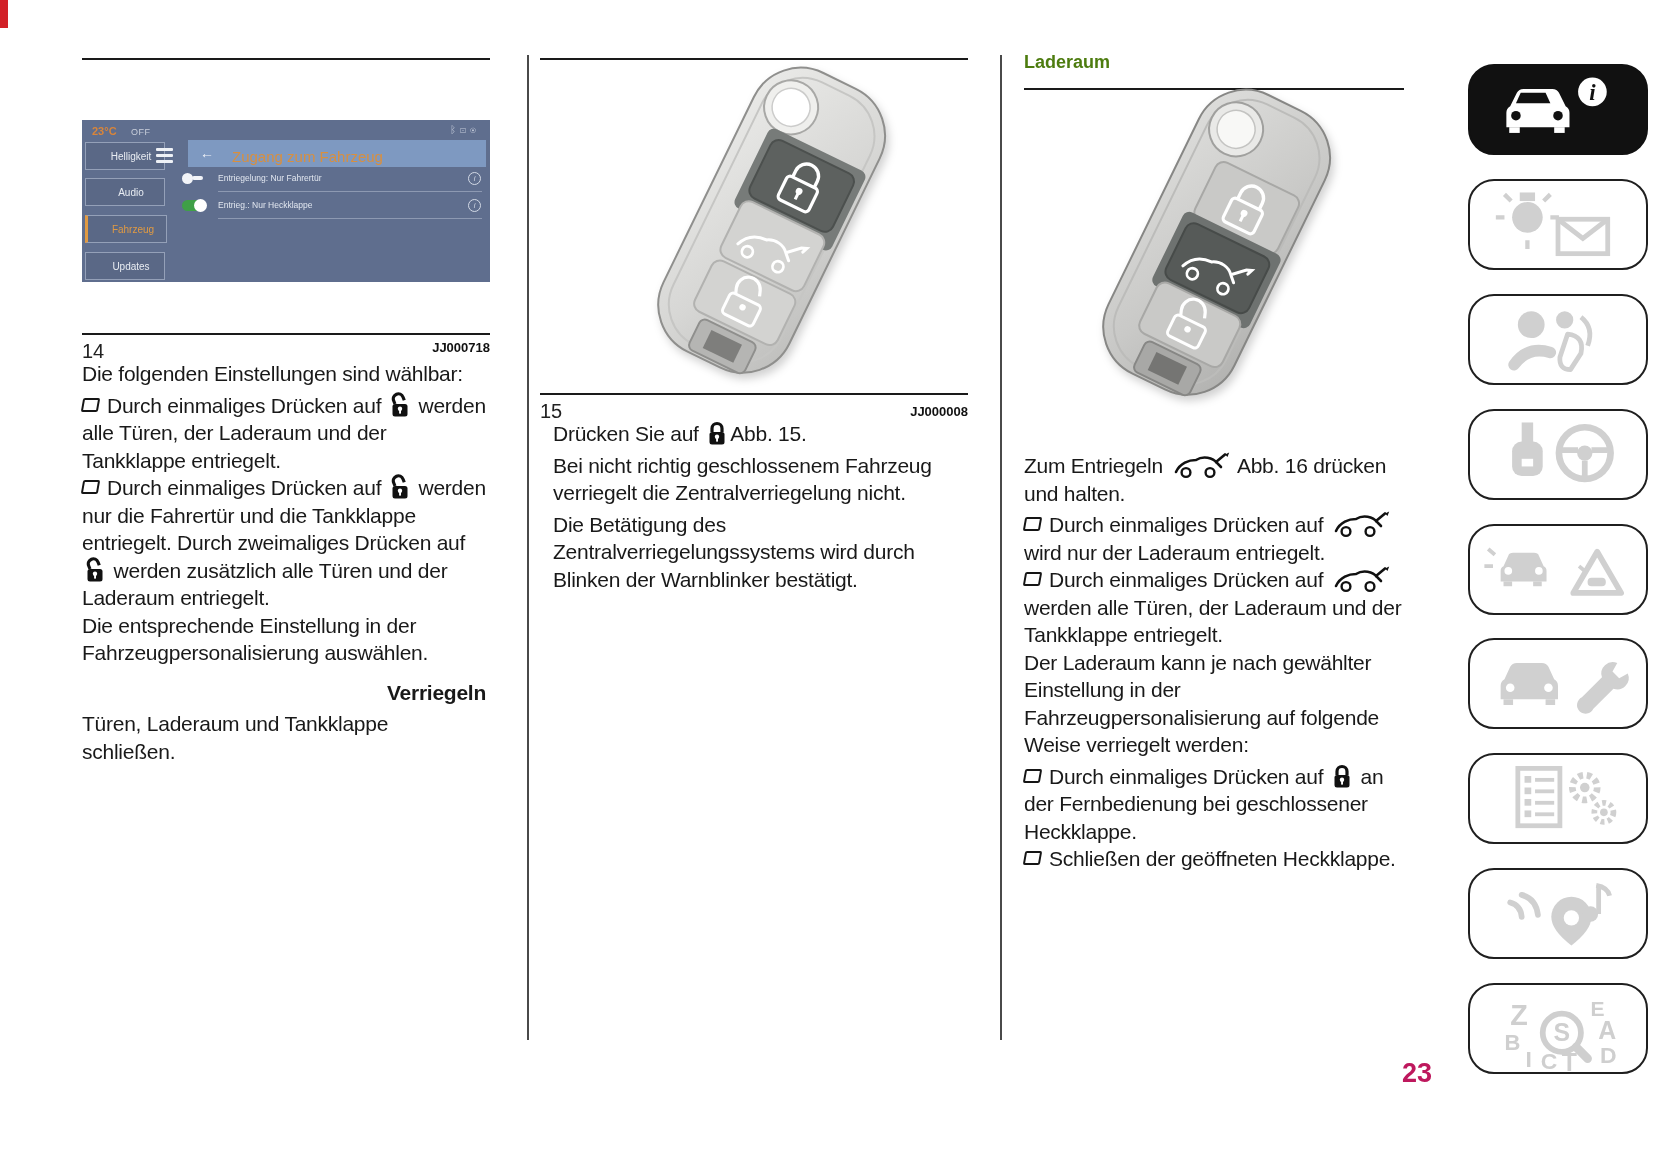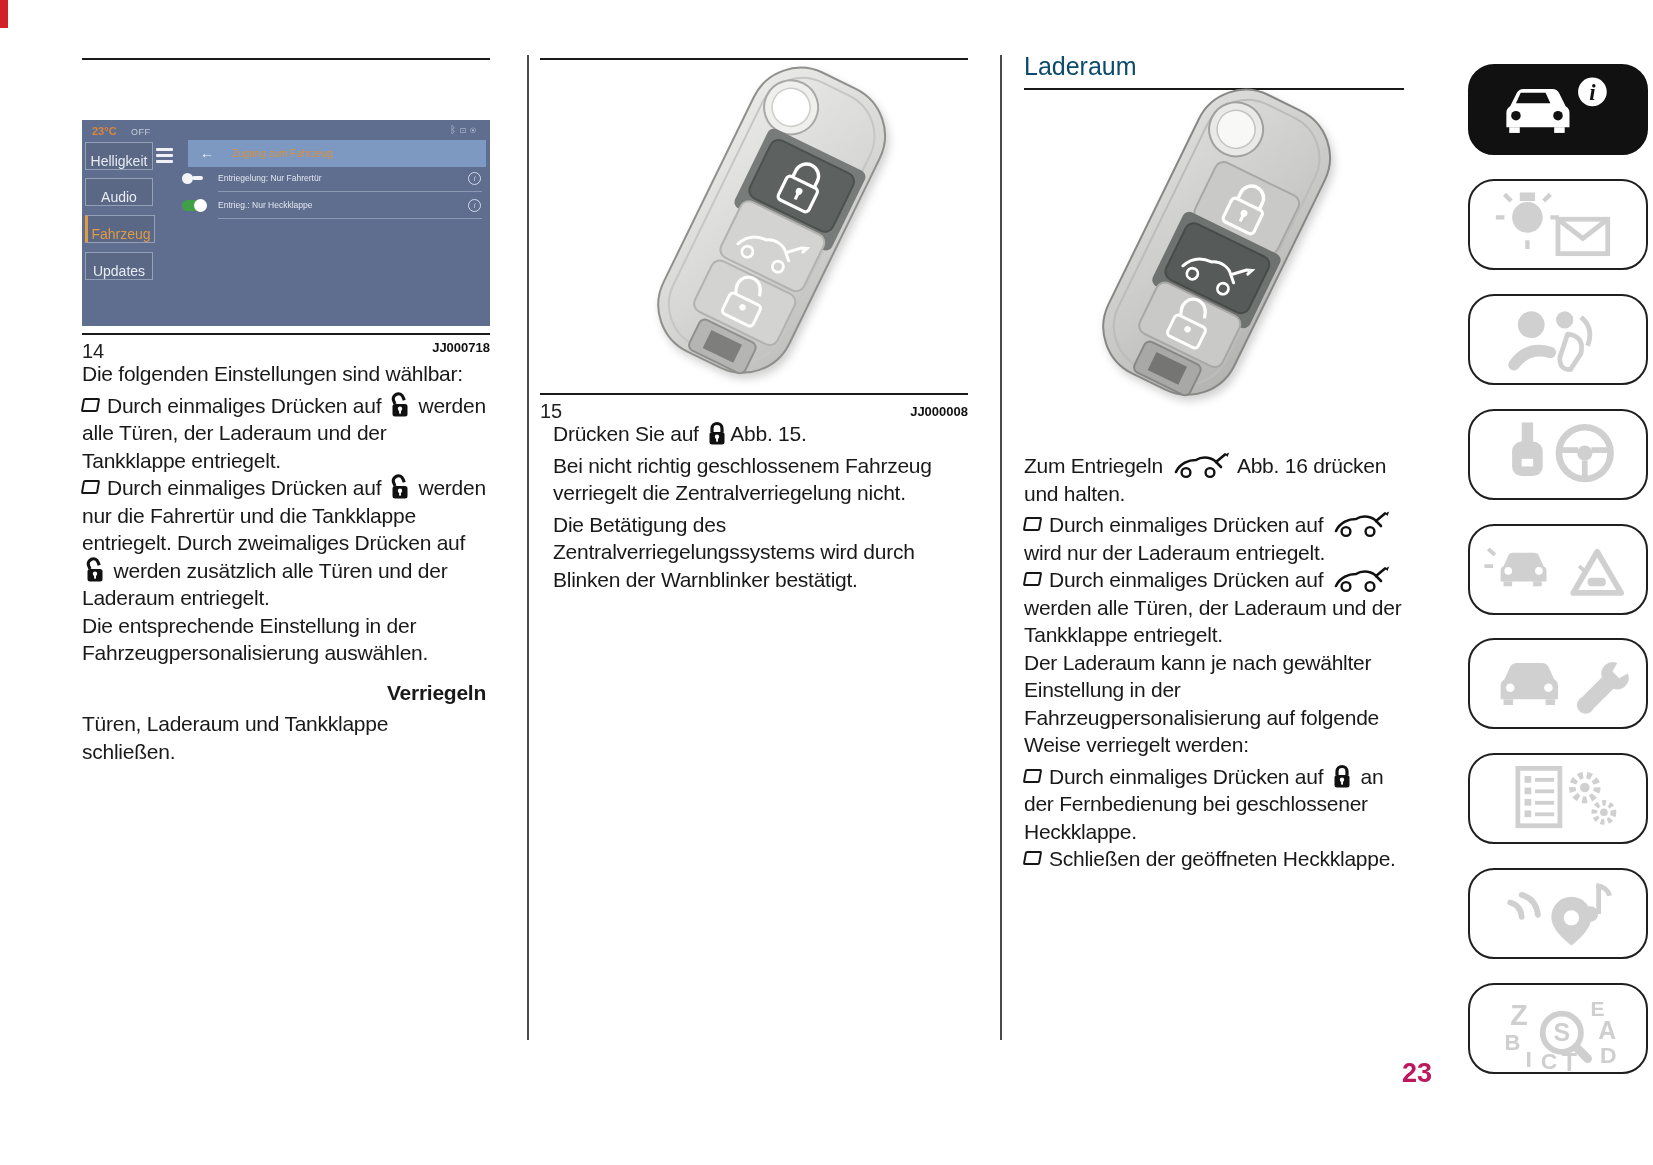--- a/index.html
+++ b/index.html
@@ -13,45 +13,45 @@
 
   
   .col{position:absolute;font-size:21px;line-height:27.5px;letter-spacing:-0.25px;color:#191919;}
   .col p{margin:0 0 4px 0;}
   .col p.tight{margin:0;}
   .bold-h{font-weight:bold;margin-top:12px !important;text-align:right;}
   .caption{position:absolute;border-top:2px solid #1a1a1a;display:flex;
            justify-content:space-between;align-items:flex-start;padding-top:5px;}
   .fig-num{font-size:20px;color:#222;}
   .fig-code{font-size:13px;font-weight:bold;color:#111;letter-spacing:0;}
-  .sect-h{position:absolute;font-size:25px;font-weight:normal;color:#0c4a6e;}
+  .sect-h{position:absolute;font-size:18px;font-weight:bold;color:#4d7c0f;}
 
   
   .sq{display:inline-block;width:13px;height:10px;border:2.5px solid #151515;
       border-radius:2px;transform:skewX(-10deg);margin-right:8px;vertical-align:1px;}
 
   
   .ilk{vertical-align:-6px;margin:0 2px;}
   .icar{vertical-align:-6px;margin:0 3px;}
 
   
-  .screen{position:absolute;left:82px;top:120px;width:408px;height:206px;
+  .screen{position:absolute;left:82px;top:120px;width:408px;height:162px;
           background:#5f6e8e;font-family:"Liberation Sans",sans-serif;}
   .scr-temp{position:absolute;left:10px;top:5px;font-size:11px;font-weight:bold;color:#d9853a;}
   .scr-off{position:absolute;left:49px;top:7px;font-size:9px;color:#c9cfdc;letter-spacing:.5px;}
   .scr-status{position:absolute;right:10px;top:4px;font-size:10px;color:#c2c9d8;letter-spacing:4px;}
   .mbox{position:absolute;left:3px;width:66px;height:26px;border:1px solid #94a0b8;
-        background:rgba(0,0,0,0.05);display:flex;align-items:flex-end;justify-content:center;
-        font-size:14px;color:#e8ecf2;}
+        background:rgba(0,0,0,0.05);display:flex;align-items:center;justify-content:center;
+        font-size:10px;color:#e8ecf2;padding-left:12px;}
   .mbox.active{color:#e09a43;border-left:3px solid #e09a43;}
   .burger{position:absolute;left:74px;top:28px;width:17px;}
   .burger span{display:block;height:2.5px;background:#eef1f6;margin-bottom:3.5px;border-radius:1px;}
   .scr-header{position:absolute;left:106px;top:20px;width:298px;height:27px;background:#7e99c1;}
   .scr-back{position:absolute;left:12px;top:5px;font-size:14px;color:#f0f3f8;}
-  .scr-title{position:absolute;left:44px;top:8px;font-size:10px;color:#d98f3e;}
+  .scr-title{position:absolute;left:44px;top:8px;font-size:15px;color:#d98f3e;}
   .scr-row-label{position:absolute;left:136px;font-size:8.5px;color:#e2e7f0;}
   .scr-div{position:absolute;left:136px;width:264px;height:1px;background:rgba(230,236,246,.35);}
   .info-i{position:absolute;right:9px;width:11px;height:11px;border:1px solid #d3dae6;border-radius:50%;
           font-size:7.5px;color:#d3dae6;text-align:center;line-height:11px;font-style:italic;}
   .tgl{position:absolute;left:100px;display:flex;align-items:center;height:12px;}
   .tgl.off .knob{width:11px;height:11px;border-radius:50%;background:#f2f4f8;}
   .tgl.off .stub{width:11px;height:4px;background:#f2f4f8;border-radius:2px;margin-left:-1px;}
   .tgl.on{width:24px;height:11px;border-radius:6px;background:#3fa047;position:absolute;}
   .tgl.on .knob{position:absolute;right:-1px;top:-1px;width:13px;height:13px;border-radius:50%;background:#fff;}
 

